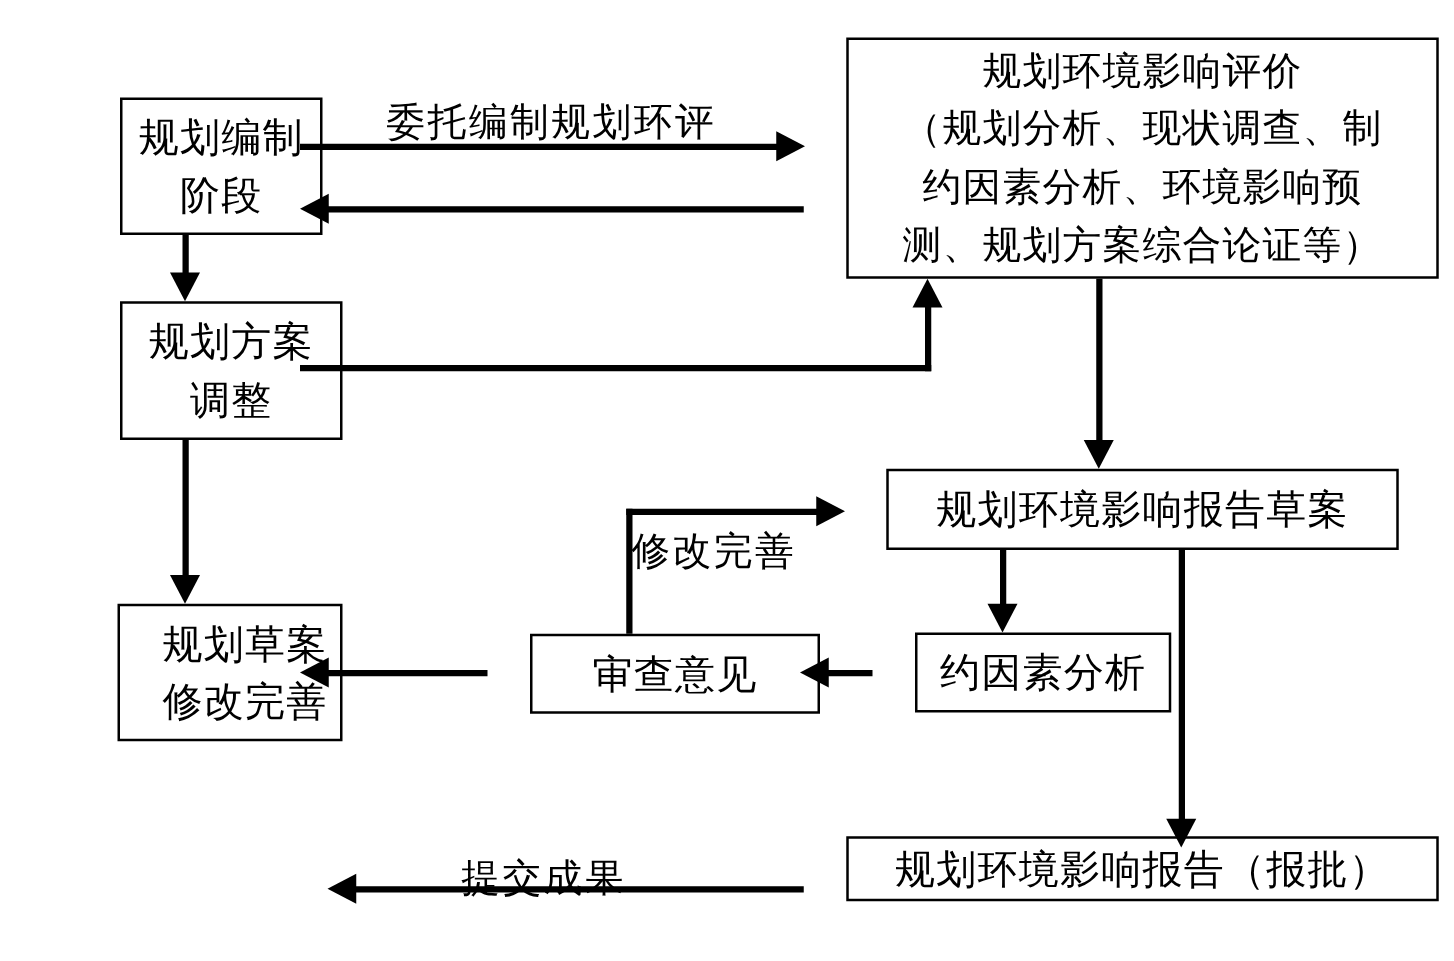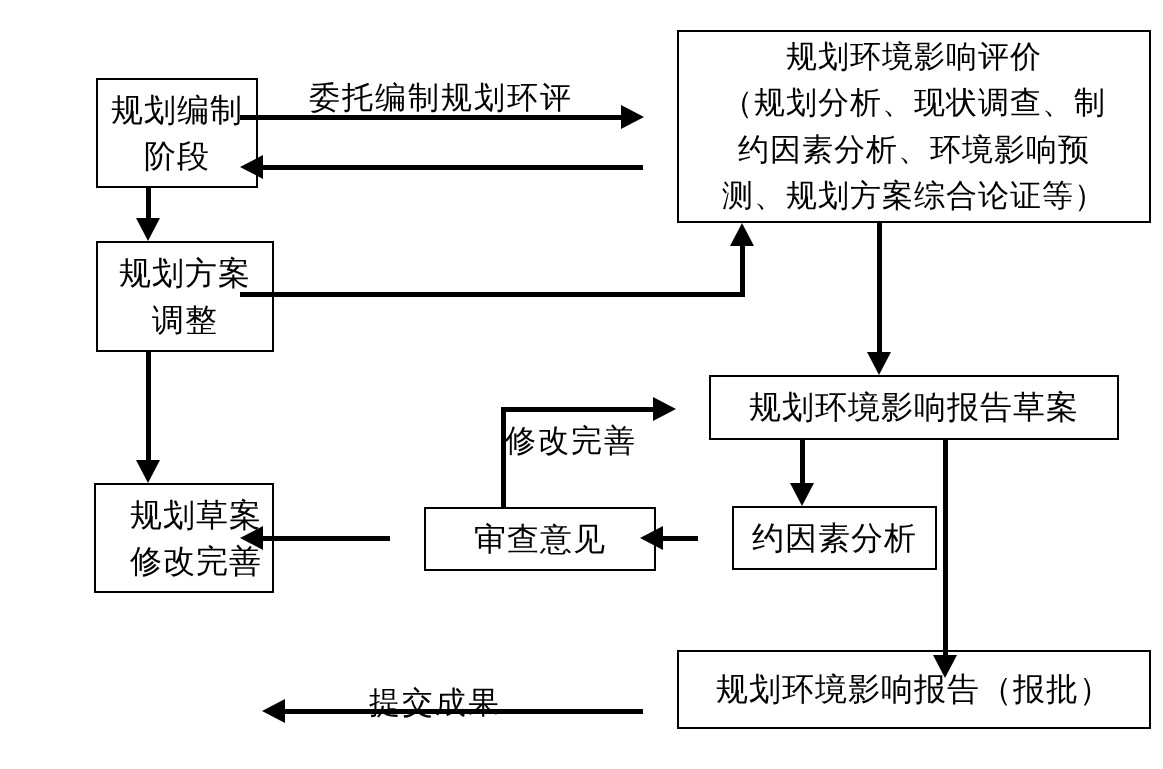--- a/index.html
+++ b/index.html
@@ -50,21 +50,21 @@
 
   
   #box-planning-stage { left: 62px;  top: 78px;  width: 162px; height: 110px; }
   #box-eia            { left: 643px; top: 30px;  width: 474px; height: 193px; font-size: 31px; line-height: 1.5; }
   #box-plan-adjust    { left: 62px;  top: 241px; width: 178px; height: 111px; }
   #box-draft-report   { left: 675px; top: 375px; width: 410px; height: 65px; }
   #box-review-opinion { left: 390px; top: 507px; width: 232px; height: 64px; }
   #box-review-group   { left: 698px; top: 506px; width: 205px; height: 64px; }
   #box-draft-revise   { left: 60px;  top: 483px; width: 180px; height: 110px; padding-left: 24px; }
   #box-draft-approval { left: 25px;  top: 683px; width: 237px; height: 60px; }
-  #box-final-report   { left: 643px; top: 650px; width: 474px; height: 79px; }
+  #box-final-report   { left: 643px; top: 669px; width: 474px; height: 52px; }
 </style>
 </head>
 <body>
 
 <div class="canvas">
 
   <div class="fbox" id="box-planning-stage">规划编制
 阶段</div>
 
   <div class="fbox" id="box-eia">规划环境影响评价

